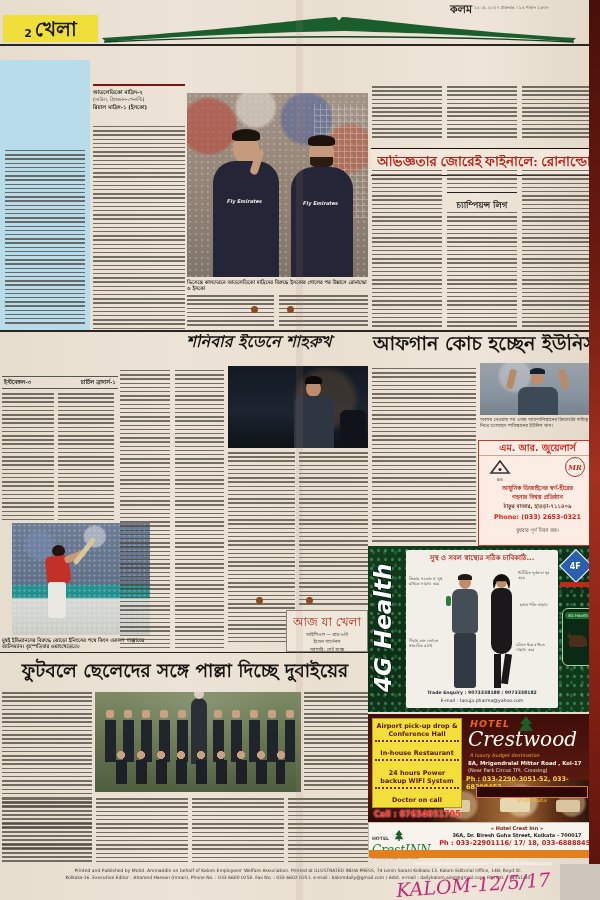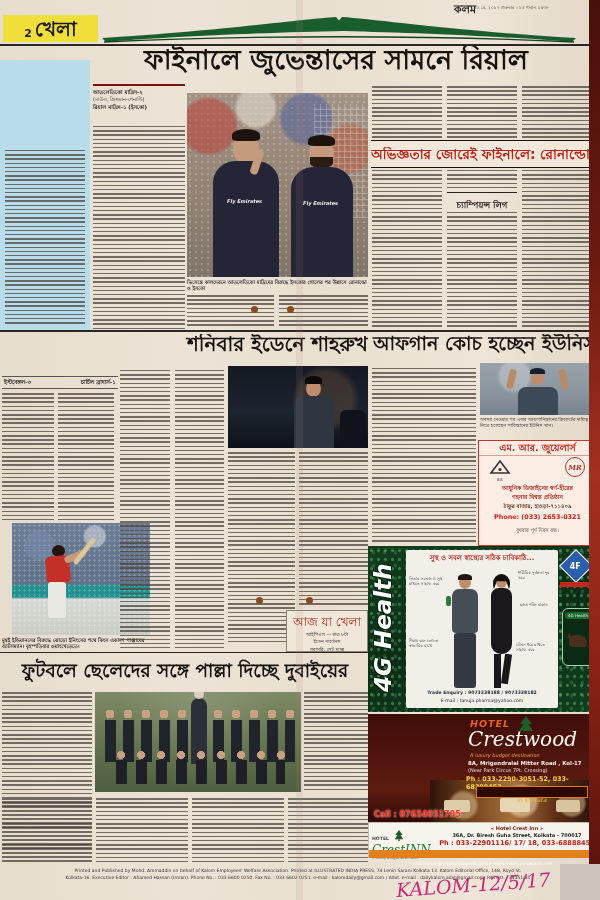--- a/index.html
+++ b/index.html
@@ -75,36 +75,35 @@
   .dotted-sep{border-bottom:2px dotted #7a2a10;}
   .script{font-family:"DejaVu Serif","Liberation Serif",serif;font-style:italic;}
   .tree{display:inline-block;vertical-align:middle;}
   .hand{font-family:"DejaVu Serif","Liberation Serif",serif;font-style:italic;color:#c92878;}
 </style>
 </head>
 <body>
 
 <div id="paper">
 
-  <div class="abs" style="left:454px;top:1px;width:42px;height:14px;font-weight:bold;font-size:11px;font-family:'DejaVu Serif',serif;">কলম</div>
+  <div class="abs" style="left:430px;top:1px;width:42px;height:14px;font-weight:bold;font-size:11px;font-family:'DejaVu Serif',serif;text-align:right;">কলম</div>
   <div class="abs" style="left:474px;top:5px;width:112px;height:9px;font-size:4.4px;color:#3c3832;overflow:hidden;">১২ মে, ২০১৭ শুক্রবার । ১৫ শাবান ১৪৩৮</div>
 
   <div class="abs" style="left:3px;top:15px;width:95px;height:27px;background:#f0df3a;display:flex;align-items:flex-end;justify-content:center;gap:3px;padding-bottom:1px;box-sizing:border-box;">
     <span style="font-size:11px;font-weight:bold;line-height:1.4;">2</span>
     <span style="font-size:20px;font-weight:bold;line-height:1;font-family:Liberation Mono, monospace;">খেলা</span>
   </div>
 
   <svg class="abs" style="left:100px;top:12px;" width="478" height="31" viewBox="0 0 478 31">
     <path d="M2,26 C120,19 202,7 236,5 L242,12 L242,19 C180,20 60,25 6,30 Z" fill="#1b5e2e"></path>
     <path d="M476,26 C356,19 274,7 242,5 L236,12 L236,19 C298,20 418,25 472,30 Z" fill="#1b5e2e"></path>
     <path d="M4,30 C150,23 328,23 474,30" stroke="#14401f" stroke-width="1.4" fill="none"></path>
   </svg>
   <div class="rule" style="left:0;top:44px;width:597px;height:1.5px;"></div>
 
-  <div class="abs hl" style="left:76px;top:46px;width:520px;height:42px;font-size:27px;text-align:center;">ফাইনালে জুভেন্তাসের সামনে রিয়াল</div>
 
   <div class="abs" style="left:0;top:60px;width:90px;height:270px;background:#b9dcea;"></div>
   <div class="tx" style="left:5px;top:150px;width:80px;height:174px;"></div>
 
   <div class="abs" style="left:93px;top:84px;width:92px;height:38px;border-top:2px solid #7a150e;padding-top:2px;box-sizing:border-box;">
     <div style="font-size:5.4px;font-weight:bold;line-height:1.5;">আতলেতিকো মাদ্রিদ-২</div>
     <div style="font-size:4.8px;line-height:1.5;">(সাউল, গ্রিজমান-পেনাল্টি)</div>
     <div style="font-size:5.4px;font-weight:bold;line-height:1.5;">রিয়াল মাদ্রিদ-১ (ইসকো)</div>
   </div>
   <div class="tx" style="left:93px;top:126px;width:92px;height:204px;"></div>
@@ -125,21 +124,21 @@
       <div class="bd abs" style="top:32px;left:0;width:62px;height:110px;"></div>
       <span class="shirt-txt" style="top:66px;left:12px;">Fly Emirates</span>
     </div>
   </div>
   <div class="cap" style="left:187px;top:279px;width:181px;height:12px;">ভিসেন্তে কালদেরনে আতলেতিকো মাদ্রিদের বিরুদ্ধে ইসকোর গোলের পর উল্লাসে রোনাল্ডো ও ইসকো</div>
 
   <div class="tx" style="left:372px;top:86px;width:70px;height:52px;"></div>
   <div class="tx" style="left:447px;top:86px;width:70px;height:52px;"></div>
   <div class="tx" style="left:522px;top:86px;width:74px;height:52px;"></div>
 
-  <div class="abs" style="left:371px;top:140px;width:226px;height:26px;border-top:1.5px solid #151210;border-bottom:1.5px solid #151210;background:#f1e7da;display:flex;align-items:center;">
+  <div class="abs" style="left:371px;top:148px;width:226px;height:26px;border-top:1.5px solid #151210;border-bottom:1.5px solid #151210;background:#f1e7da;display:flex;align-items:center;justify-content:center;font-family:Liberation Serif, serif;">
     <span class="hl" style="color:#b32317;font-size:13.5px;white-space:nowrap;">অভিজ্ঞতার জোরেই ফাইনালে: রোনাল্ডো</span>
   </div>
 
   <div class="tx" style="left:372px;top:170px;width:70px;height:160px;"></div>
   <div class="tx" style="left:447px;top:170px;width:70px;height:20px;"></div>
   <div class="abs" style="left:447px;top:192px;width:70px;height:16px;border-top:1px solid #222;text-align:center;">
     <span style="font-size:8.5px;font-weight:bold;">চ্যাম্পিয়ন্স লিগ</span>
   </div>
   <div class="tx" style="left:447px;top:212px;width:70px;height:118px;"></div>
   <div class="tx" style="left:522px;top:170px;width:74px;height:160px;"></div>
@@ -160,21 +159,21 @@
 
   <div class="photo" id="photo-cricket" style="left:12px;top:523px;width:138px;height:112px;">
     <div class="abs" style="left:40px;top:22px;width:13px;height:12px;border-radius:50%;background:#23140e;"></div>
     <div class="abs" style="left:34px;top:33px;width:24px;height:28px;background:#c23028;border-radius:5px;transform:rotate(-6deg);"></div>
     <div class="abs" style="left:52px;top:30px;width:22px;height:7px;background:#c79a79;border-radius:3px;transform:rotate(-22deg);"></div>
     <div class="abs" style="left:70px;top:12px;width:5px;height:32px;background:#d9c79a;border-radius:2px;transform:rotate(38deg);"></div>
     <div class="abs" style="left:36px;top:59px;width:18px;height:36px;background:#e9e7e2;border-radius:3px;"></div>
   </div>
   <div class="cap" style="left:2px;top:637px;width:156px;height:13px;">মুম্বই ইন্ডিয়ানসের বিরুদ্ধে ঝোড়ো ইনিংসের পথে কিংস একাদশ পাঞ্জাবের ব্যাটসম্যান। বৃহস্পতিবার ওয়াংখেড়েতে।</div>
 
-  <div class="abs hl" style="left:150px;top:334px;width:218px;height:32px;font-size:20px;text-align:right;">শনিবার ইডেনে শাহরুখ</div>
+  <div class="abs hl" style="left:150px;top:334px;width:218px;height:32px;font-size:16px;text-align:center;font-style:italic;">শনিবার ইডেনে শাহরুখ</div>
   <div class="photo" id="photo-srk" style="left:228px;top:366px;width:140px;height:82px;">
     <div class="fig-head" style="left:78px;top:14px;width:15px;height:17px;"></div>
     <div class="abs" style="left:77px;top:10px;width:17px;height:8px;background:#0d0a08;border-radius:50% 50% 0 0;"></div>
     <div class="abs" style="left:66px;top:30px;width:40px;height:52px;background:#2e3642;border-radius:8px 8px 0 0;"></div>
     <div class="abs" style="left:112px;top:44px;width:26px;height:38px;background:#10141a;border-radius:6px 6px 0 0;"></div>
   </div>
   <div class="tx" style="left:120px;top:370px;width:50px;height:278px;"></div>
   <div class="tx" style="left:175px;top:370px;width:49px;height:278px;"></div>
   <div class="tx" style="left:228px;top:452px;width:67px;height:192px;"></div>
   <div class="tx" style="left:299px;top:452px;width:69px;height:154px;"></div>
@@ -269,20 +268,26 @@
   <div class="tx" style="left:96px;top:798px;width:92px;height:66px;"></div>
   <div class="tx" style="left:192px;top:798px;width:92px;height:66px;"></div>
   <div class="tx" style="left:288px;top:798px;width:80px;height:66px;"></div>
 
   <div class="abs" style="left:368px;top:714px;width:229px;height:144px;">
     <div class="abs" style="left:0;top:0;width:229px;height:108px;background:linear-gradient(180deg,#3f0d0a 0%,#5d1b10 70%,#2e0a06 100%);">
       <div class="photo" id="photo-rooms" style="left:62px;top:66px;width:167px;height:42px;">
         <div class="abs" style="left:14px;top:20px;width:26px;height:12px;background:#ddcba6;border-radius:2px;"></div>
         <div class="abs" style="left:70px;top:18px;width:30px;height:14px;background:#e6d6b2;border-radius:2px;"></div>
         <div class="abs" style="left:126px;top:20px;width:24px;height:12px;background:#d8c49e;border-radius:2px;"></div>
+      </div>
+      <div class="abs" style="left:4px;top:4px;width:90px;height:90px;background:#f2df3c;border:1px solid #b99b10;box-sizing:border-box;text-align:center;display:flex;flex-direction:column;justify-content:space-between;padding:3px 2px;">
+        <div class="dotted-sep" style="font-size:6.4px;font-weight:bold;color:#5a1208;line-height:1.25;padding-bottom:2px;">Airport pick-up drop &amp; Conference Hall</div>
+        <div class="dotted-sep" style="font-size:6.4px;font-weight:bold;color:#5a1208;line-height:1.25;padding-bottom:2px;">In-house Restaurant</div>
+        <div class="dotted-sep" style="font-size:6.4px;font-weight:bold;color:#5a1208;line-height:1.25;padding-bottom:2px;">24 hours Power backup WIFI System</div>
+        <div style="font-size:6.4px;font-weight:bold;color:#5a1208;line-height:1.25;">Doctor on call</div>
       </div>
       <div class="abs" style="left:6px;top:96px;width:130px;font-size:8px;font-weight:bold;color:#ff2a1a;text-shadow:0 0 2px #fff;">Call : 07654051705</div>
       <div class="abs" style="left:102px;top:4px;font-size:9.5px;font-weight:bold;font-style:italic;color:#e8641e;letter-spacing:1px;">HOTEL</div>
       <svg class="abs tree" style="left:150px;top:2px;" width="16" height="18" viewBox="0 0 16 18">
         <path d="M8,0 L14,8 L10.5,8 L15,15 L1,15 L5.5,8 L2,8 Z" fill="#1e5c28"></path>
           <rect x="7" y="15" width="2" height="3" fill="#3a2310"></rect>
       </svg>
       <div class="abs script" style="left:100px;top:13px;width:126px;font-size:20px;color:#fdf8ef;">Crestwood</div>
       <div class="abs" style="left:102px;top:38px;width:124px;font-size:5px;font-style:italic;color:#f0a040;">A luxury budget destination</div>
       <div class="abs" style="left:100px;top:46px;width:128px;font-size:5.4px;font-weight:bold;color:#f5efe6;">8A, Mrigendralal Mitter Road , Kol-17</div>

